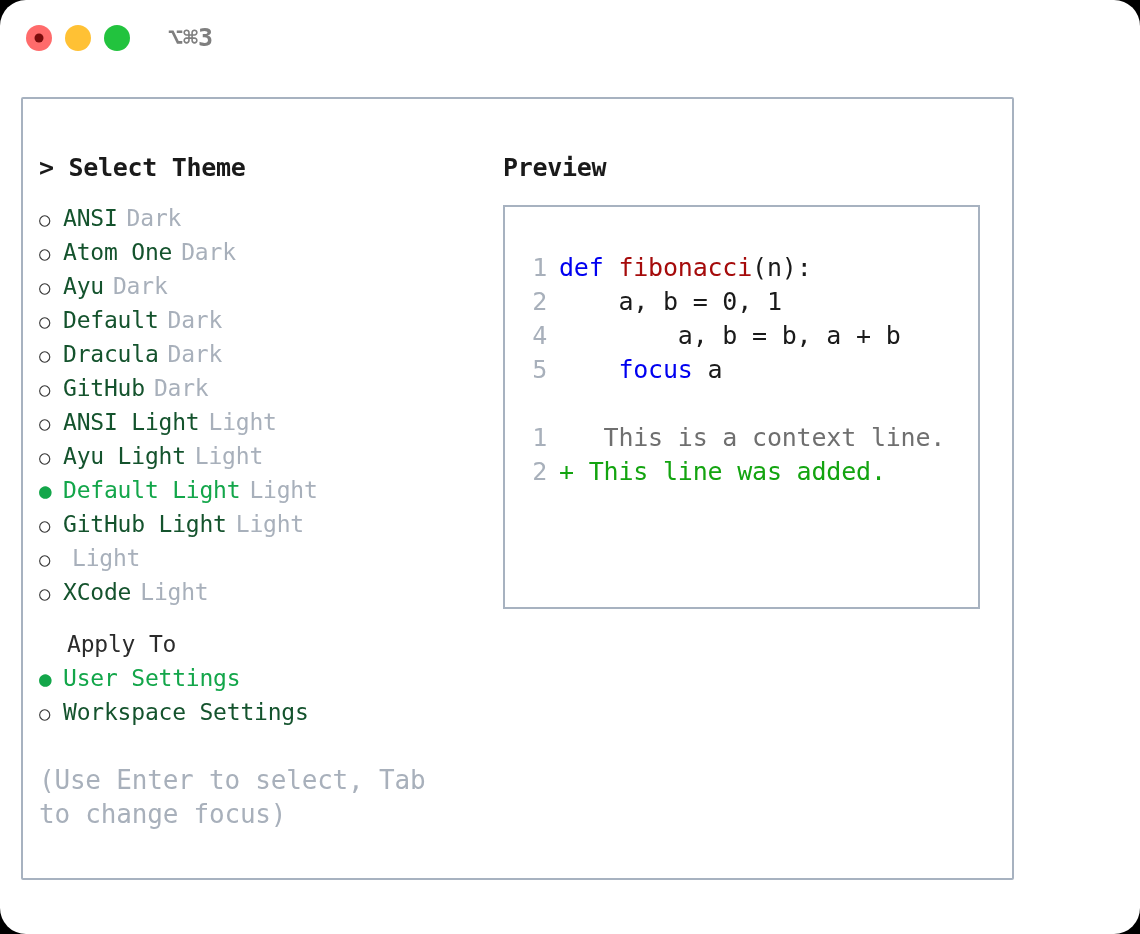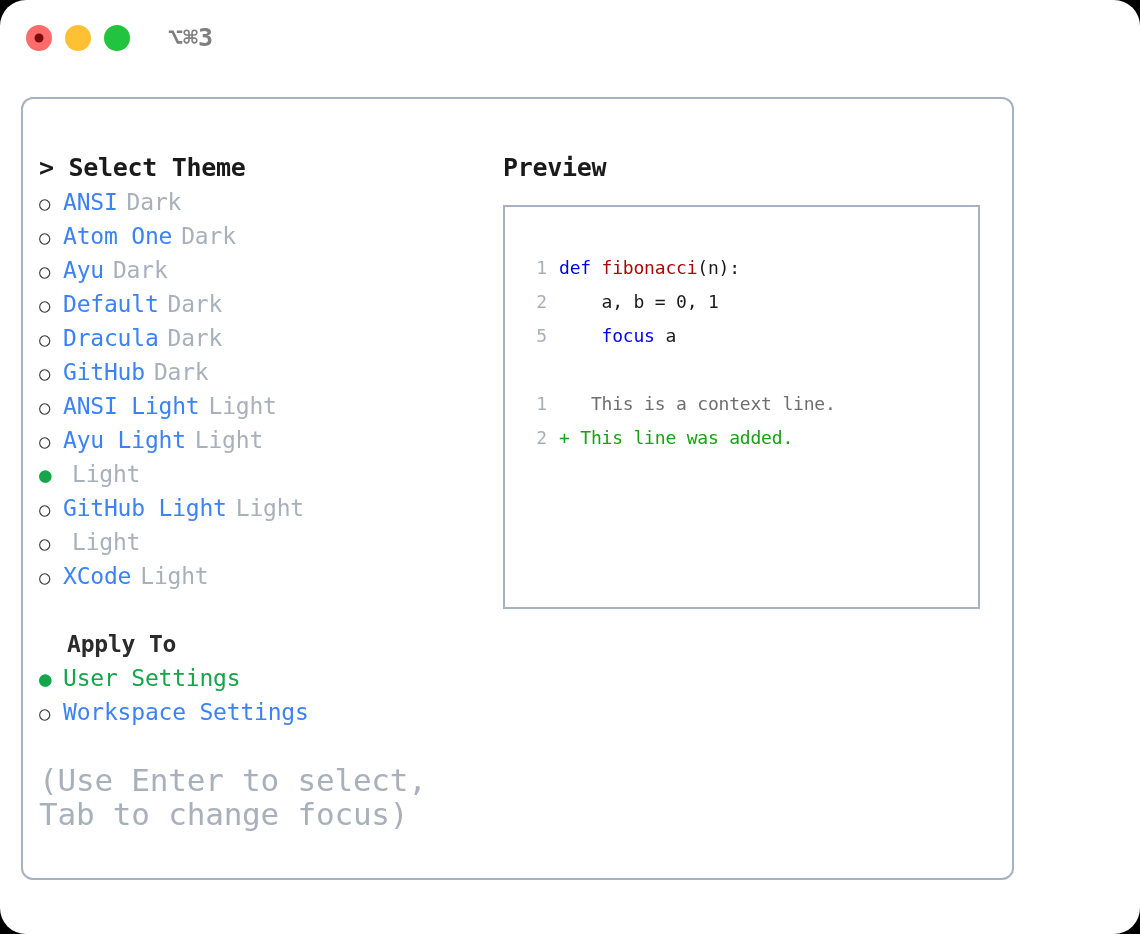--- a/index.html
+++ b/index.html
@@ -67,21 +67,21 @@
   }
 
   
   .panel {
     position: absolute;
     left: 21px;
     top: 97px;
     width: 993px;
     height: 783px;
     border: 2px solid #a7b2c0;
-    border-radius: 12px;
+    border-radius: 2px;
     box-sizing: border-box;
     background: #ffffff;
   }
 
   .columns {
     position: absolute;
     left: 0; top: 0;
     width: 100%; height: 100%;
   }
 
@@ -116,43 +116,43 @@
     width: 24px;
     flex: 0 0 24px;
     font-size: 19px;
     color: #3a3a3a;
     line-height: 34px;
   }
   .bullet.sel {
     color: #13a64a;
     font-size: 21px;
   }
-  .row .name { color: #3b82f6; }
+  .row .name { color: #14532d; }
   .row.selected .name { color: #13a64a; }
   .row .cat {
     color: #a8b0bb;
     margin-left: 9px;
+    margin-top: 16px;
   }
   .row.selected .cat { color: #a8b0bb; }
 
   .group-header {
     height: 34px;
     line-height: 34px;
     font-size: 23px;
     color: #2b2b2b;
     padding-left: 28px;
     white-space: pre;
     letter-spacing: -0.2px;
-    font-weight: bold;
   }
   .spacer { height: 34px; }
 
   .hint {
     margin-top: 34px;
-    font-size: 31px;
+    font-size: 26px;
     line-height: 34px;
     color: #a8b0bb;
     width: 400px;
     letter-spacing: -0.2px;
   }
 
   
   .right-col {
     position: absolute;
     left: 480px;
@@ -176,21 +176,21 @@
     background: #ffffff;
     position: relative;
   }
   .code-inner {
     position: absolute;
     left: 14px;
     top: 44px;
     right: 6px;
   }
   .code-line {
-    font-size: 18px;
+    font-size: 25px;
     line-height: 34px;
     white-space: pre;
     letter-spacing: -0.2px;
   }
   .ln {
     display: inline-block;
     width: 28px;
     text-align: right;
     color: #a8b0bb;
     margin-right: 12px;
@@ -226,21 +226,21 @@
         <div class="list-header">&gt; Select Theme</div>
         <div id="theme-rows">
             <div class="row"><span class="bullet">○</span><span class="name">ANSI</span><span class="cat">Dark</span></div>
             <div class="row"><span class="bullet">○</span><span class="name">Atom One</span><span class="cat">Dark</span></div>
             <div class="row"><span class="bullet">○</span><span class="name">Ayu</span><span class="cat">Dark</span></div>
             <div class="row"><span class="bullet">○</span><span class="name">Default</span><span class="cat">Dark</span></div>
             <div class="row"><span class="bullet">○</span><span class="name">Dracula</span><span class="cat">Dark</span></div>
             <div class="row"><span class="bullet">○</span><span class="name">GitHub</span><span class="cat">Dark</span></div>
             <div class="row"><span class="bullet">○</span><span class="name">ANSI Light</span><span class="cat">Light</span></div>
             <div class="row"><span class="bullet">○</span><span class="name">Ayu Light</span><span class="cat">Light</span></div>
-            <div class="row selected"><span class="bullet sel">●</span><span class="cat">Light</span></div>
+            <div class="row selected"><span class="bullet sel">●</span><span class="name">Default Light</span><span class="cat">Light</span></div>
             <div class="row"><span class="bullet">○</span><span class="name">GitHub Light</span><span class="cat">Light</span></div>
             <div class="row"><span class="bullet">○</span><span class="cat">Light</span></div>
             <div class="row"><span class="bullet">○</span><span class="name">XCode</span><span class="cat">Light</span></div>
           </div>
 
         <div class="spacer"></div>
 
         <div class="group-header">Apply To</div>
         <div id="apply-rows">
             <div class="row selected"><span class="bullet sel">●</span><span class="name">User Settings</span></div>
@@ -250,20 +250,21 @@
         <div class="hint">(Use Enter to select, Tab to change focus)</div>
       </div>
 
       <div class="right-col">
         <div class="preview-title">Preview</div>
         <div class="code-box">
           <div class="code-inner">
             <div id="code-lines">
                 <div class="code-line"><span class="ln">1</span><span class="kw">def </span><span class="fn">fibonacci</span><span class="plain">(n):</span></div>
                 <div class="code-line"><span class="ln">2</span><span class="plain">    a, b = 0, 1</span></div>
+                <div class="code-line"><span class="ln">4</span><span class="plain">        a, b = b, a + b</span></div>
                 <div class="code-line"><span class="ln">5</span><span class="plain">    </span><span class="kw">focus</span><span class="plain"> a</span></div>
               </div>
             <div class="gap-line"></div>
             <div id="diff-lines">
                 <div class="code-line"><span class="ln">1</span><span class="ctx">  </span><span class="ctx"> This is a context line.</span></div>
                 <div class="code-line"><span class="ln">2</span><span class="add">+ </span><span class="add">This line was added.</span></div>
               </div>
           </div>
         </div>
       </div>

